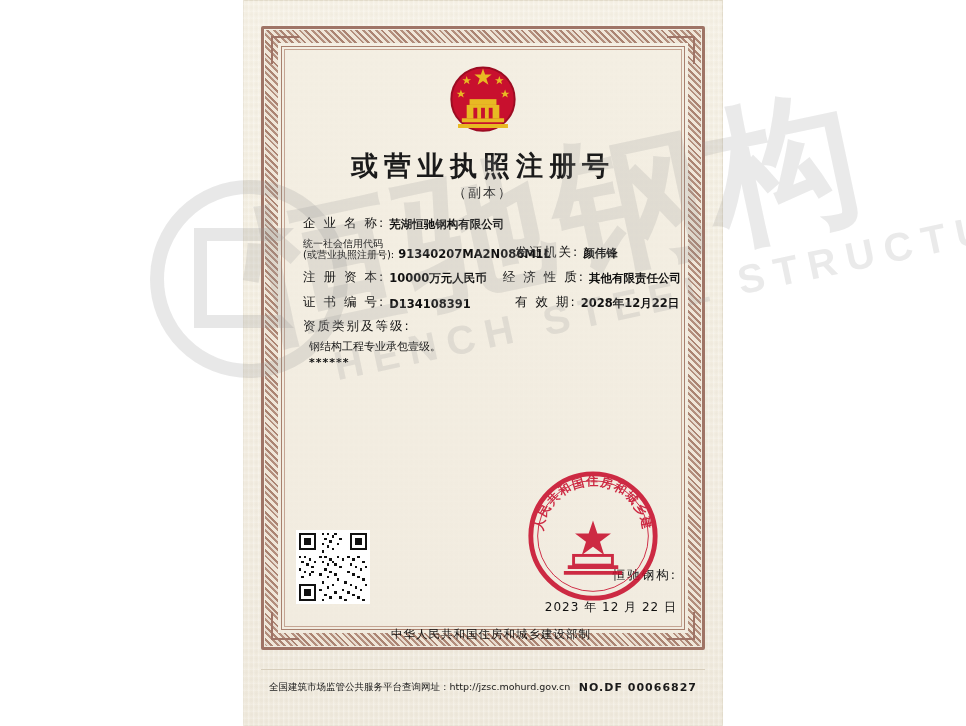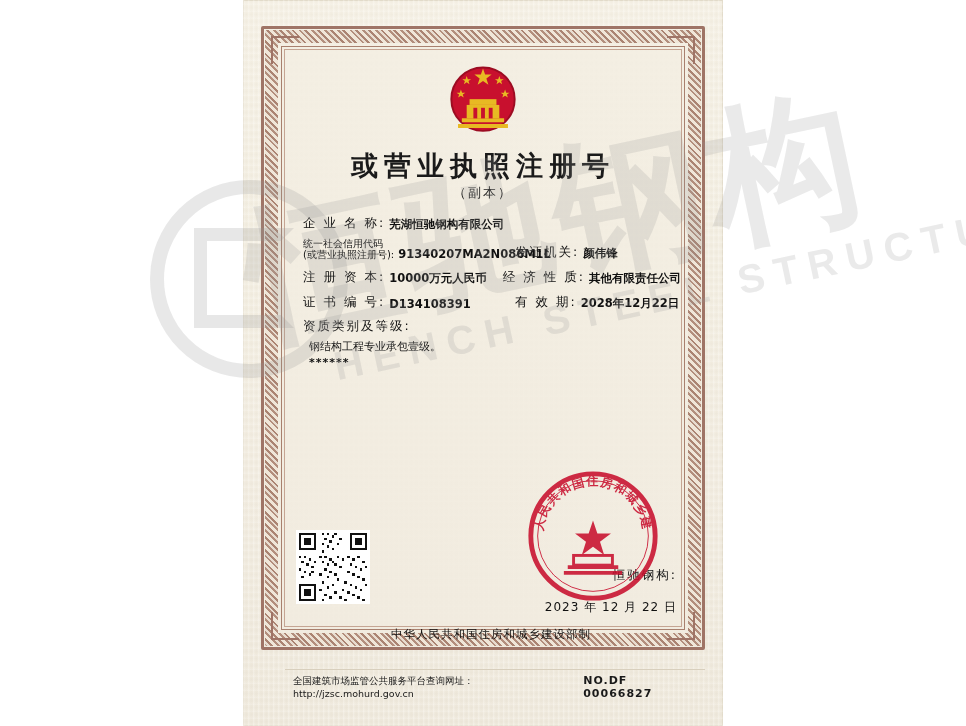--- a/index.html
+++ b/index.html
@@ -321,21 +321,20 @@
     left: 18px;
     right: 18px;
     bottom: 22px;
     height: 34px;
     display: flex;
     align-items: center;
     justify-content: space-between;
     border-top: 1px solid #d8cfbd;
     padding: 0 8px;
     z-index: 20;
-    margin-left: 24px;
   }
   .bottom-left {
     font-family: "DejaVu Sans", sans-serif;
     font-size: 9.5px;
     color: #1a1a1a;
     letter-spacing: 0px;
   }
   .bottom-right {
     font-family: "DejaVu Sans", sans-serif;
     font-size: 11px;

